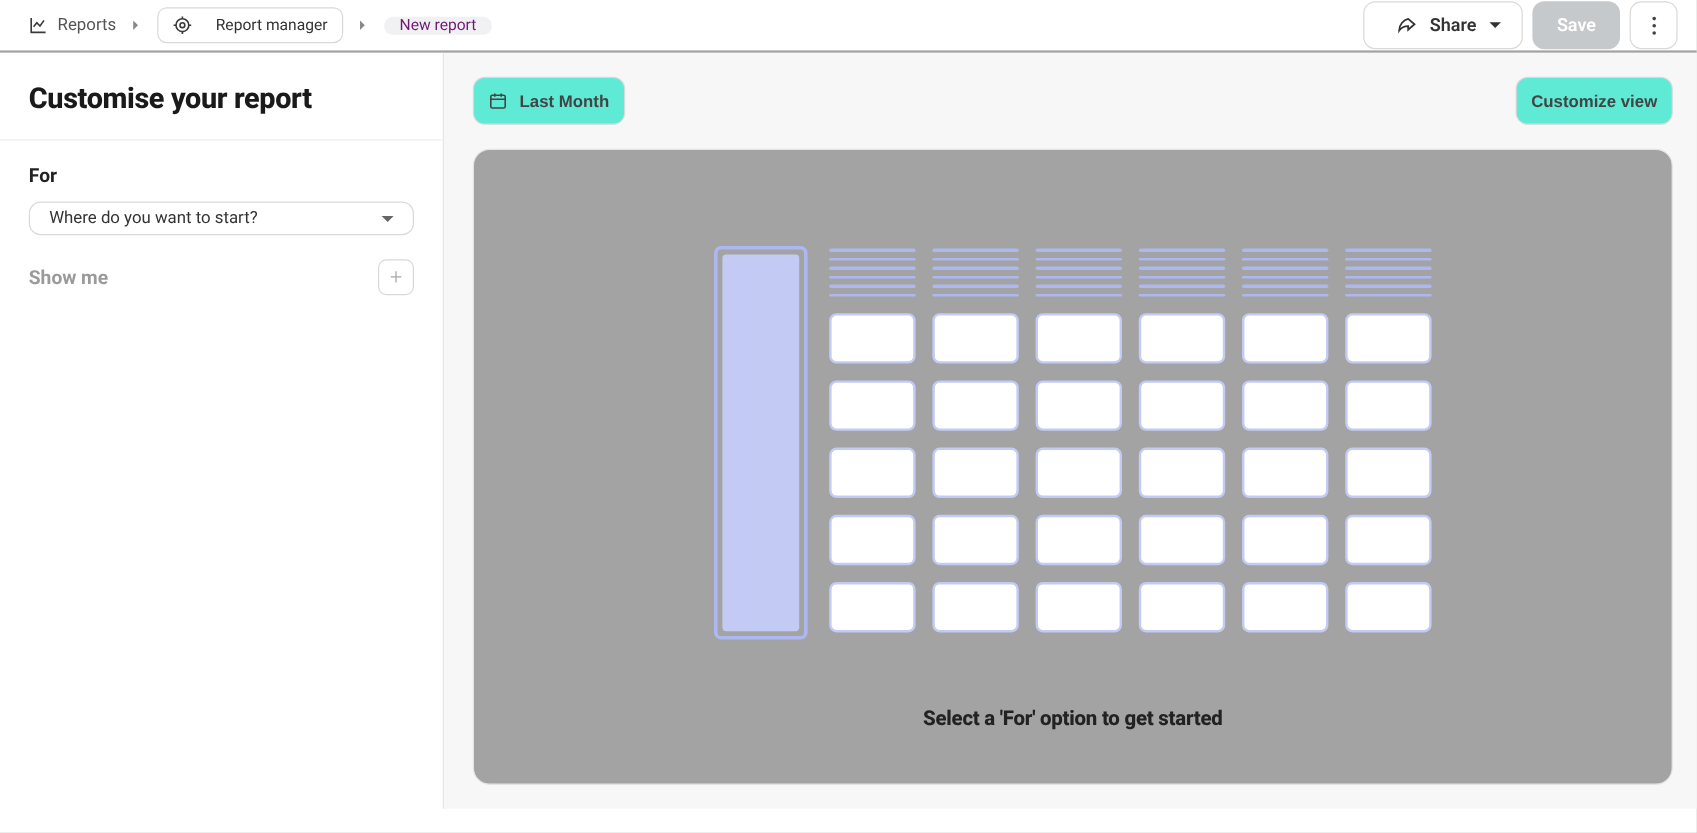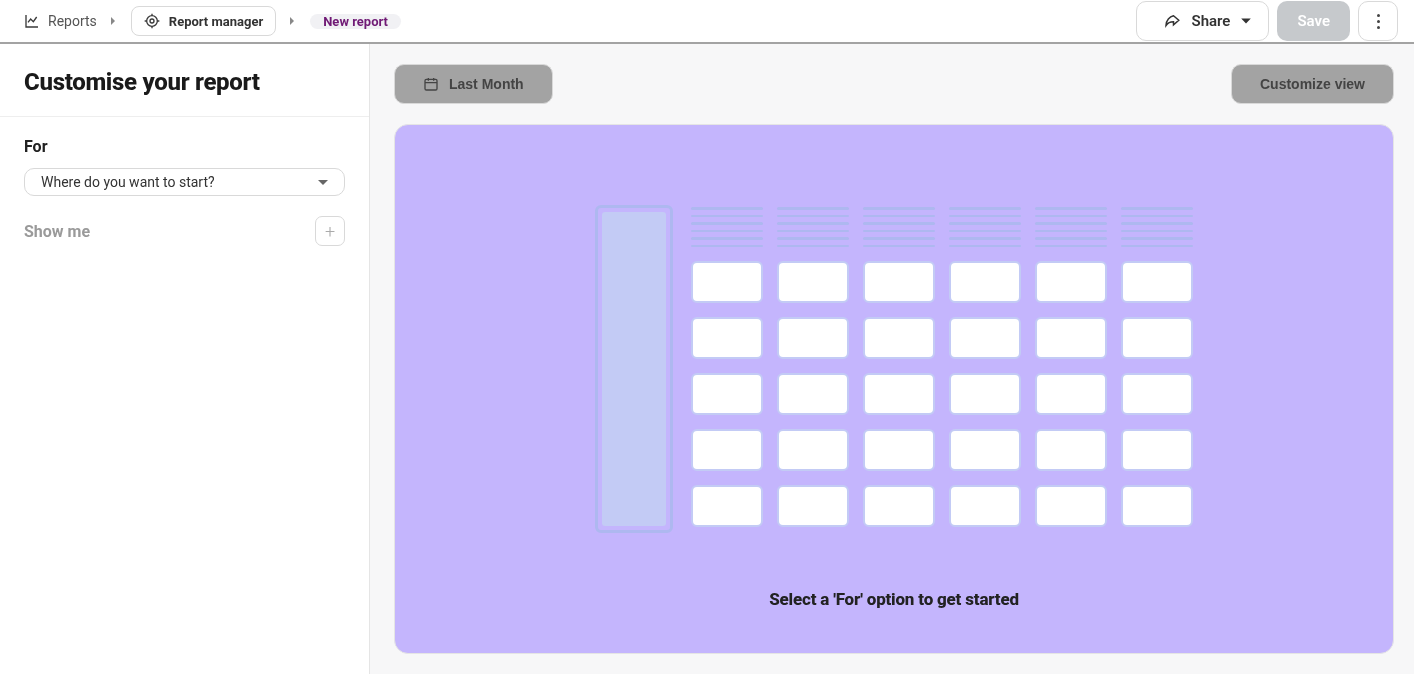--- a/index.html
+++ b/index.html
@@ -30,22 +30,22 @@
     }
     .bc-item { display: flex; align-items: center; gap: 8px; }
     .bc-icon { width: 16px; height: 16px; color: #3a3a3a; flex-shrink:0; }
     .bc-chevron { color: #888; font-size: 12px; }
     .bc-chip {
       border: 1px solid #d9d9d9;
       border-radius: 8px;
       padding: 6px 12px;
       display: flex;
       align-items: center;
-      gap: 9px;
-      font-weight: 700;
+      gap: 20px;
+      font-weight: 400;
       font-size: 13px;
       color: #333;
       background:#fff;
       cursor:pointer;
     }
     .bc-chip.active {
       background: #f1f1f4;
       border: none;
       padding: 0 13px;
       color:#701a75;
@@ -124,35 +124,35 @@
       overflow:hidden;
     }
     .content-toolbar {
       display:flex;
       justify-content:space-between;
       align-items:center;
       margin-bottom:20px;
     }
     .chip-outline {
       border:1px solid #d9d9d9;
-      background:#a3a3a3;
+      background:#5eead4;
       border-radius:10px;
       height:40px;
-      padding:0 28px;
+      padding:0 12px;
       display:inline-flex;
       align-items:center;
       gap:10px;
       font-weight:700;
       font-size:14px;
       color:#444;
       cursor:pointer;
     }
     .calendar-icon{ width:16px;height:16px;}
     .canvas {
-      background:#c4b5fd;
+      background:#a3a3a3;
       border:1px solid #e5e5e5;
       border-radius:14px;
       height: calc(100% - 60px);
       padding:40px 20px;
       display:flex;
       flex-direction:column;
       align-items:center;
       justify-content:flex-start;
       gap:40px;
     }

